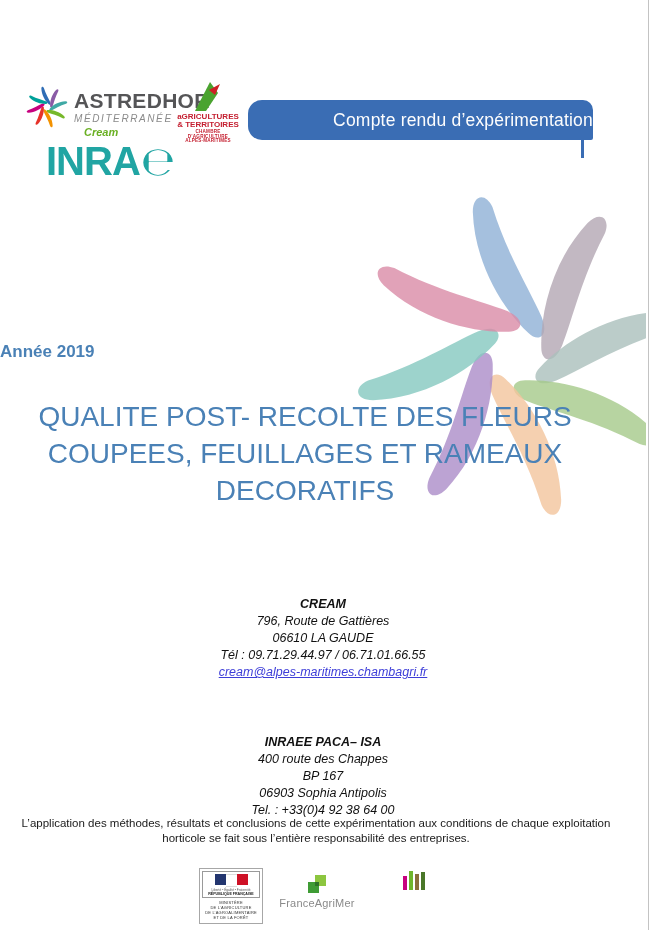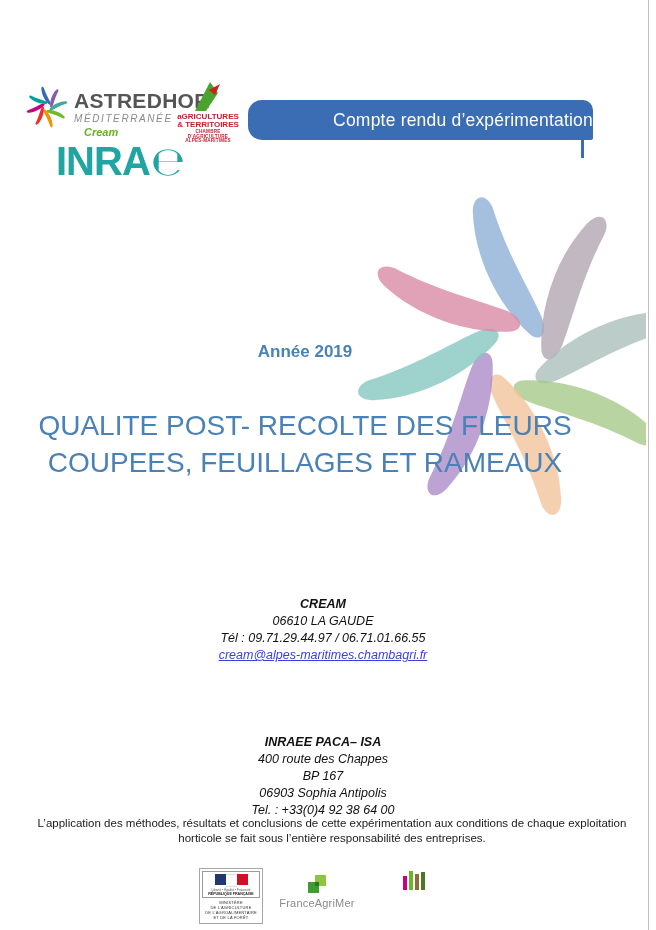--- a/index.html
+++ b/index.html
@@ -19,42 +19,42 @@
   .chambre svg{display:block;margin:0 auto 1px auto;}
   .chambre-l1,.chambre-l2{font-size:8px;font-weight:bold;color:var(--chambre-red,#c41e2f);}
   .chambre-l3,.chambre-l4{font-size:4.6px;font-weight:bold;color:var(--chambre-red,#c41e2f);letter-spacing:.2px;}
 
   .banner{position:absolute;left:240px;top:100px;width:345px;height:40px;
           background:var(--banner-bg,#3a6db4);border-radius:14px 10px 2px 14px;
           display:flex;align-items:center;justify-content:flex-end;z-index:3;margin-left:8px;}
   .banner-label{color:#fdfdfd;font-size:17.5px;letter-spacing:.2px;}
   .banner-tail{position:absolute;left:581px;top:131px;width:3px;height:27px;background:var(--banner-bg,#3a6db4);z-index:3;}
 
-  .inrae{position:absolute;left:56px;top:139px;font-size:40px;font-weight:bold;
+  .inrae{position:absolute;left:46px;top:139px;font-size:40px;font-weight:bold;
          color:var(--inrae-teal,#21a5a3);letter-spacing:-1px;z-index:3;line-height:1.1;}
   .inrae .e-glyph{font-family:"DejaVu Sans",sans-serif;font-weight:600;margin-left:1px;}
 
   
   .watermark-clip{position:absolute;left:0;top:0;width:646px;height:930px;overflow:hidden;z-index:1;}
   .watermark-clip svg{position:absolute;left:337px;top:176px;}
 
   
-  .year{position:absolute;left:0;top:342px;width:610px;text-align:center;
+  .year{position:absolute;left:0;top:342px;width:610px;text-align:left;
         font-size:17px;font-weight:600;color:var(--title-blue,#4a81b6);z-index:2;}
-  .doc-title{position:absolute;left:20px;top:407px;width:570px;text-align:center;
+  .doc-title{position:absolute;left:20px;top:398px;width:570px;text-align:center;
              font-size:28px;line-height:37px;color:var(--title-blue,#4a81b6);z-index:2;}
 
   .contact{position:absolute;left:0;width:646px;text-align:center;font-size:12.5px;
            font-style:italic;line-height:17px;color:#111;z-index:2;}
   .contact-cream{top:596px;}
   .contact-inrae{top:734px;}
   .contact .bold{font-weight:bold;}
   .email-link{color:var(--link-blue,#3d3dd8);text-decoration:underline;cursor:pointer;text-align:right;}
 
-  .disclaimer{position:absolute;left:32px;top:816px;width:600px;text-align:center;
+  .disclaimer{position:absolute;left:16px;top:816px;width:600px;text-align:center;
               font-size:11.5px;line-height:15px;color:#1a1a1a;z-index:2;}
 
   
   .ministry{position:absolute;left:199px;top:868px;width:58px;border:1px solid #a7a7a7;
             background:#fff;padding:2px 2px 3px 2px;text-align:center;z-index:3;}
   .ministry-top{border:1px solid #9a9a9a;padding:2px 2px 1px 2px;}
   .flag{display:flex;justify-content:center;gap:0;}
   .flag span{display:inline-block;width:11px;height:11px;}
   .f-b{background:#23366f;}
   .f-w{background:#fff;border-top:1px solid #ddd;border-bottom:1px solid #ddd;}
@@ -127,24 +127,26 @@
     <span class="banner-label">Compte rendu d’expérimentation</span>
   </div>
   <div class="banner-tail"></div>
 
   <div class="inrae"><span>INRA</span><span class="e-glyph">℮</span></div>
 
   <div class="year">Année 2019</div>
   <div class="doc-title">
     <div>QUALITE POST- RECOLTE DES FLEURS</div>
     <div>COUPEES, FEUILLAGES ET RAMEAUX</div>
+    <div>DECORATIFS</div>
   </div>
 
   <div class="contact contact-cream">
     <div class="bold">CREAM</div>
+    <div>796, Route de Gattières</div>
     <div>06610 LA GAUDE</div>
     <div>Tél : 09.71.29.44.97 / 06.71.01.66.55</div>
     <div><a class="email-link">cream@alpes-maritimes.chambagri.fr</a></div>
   </div>
 
   <div class="contact contact-inrae">
     <div class="bold">INRAEE PACA– ISA</div>
     <div>400 route des Chappes</div>
     <div>BP 167</div>
     <div>06903 Sophia Antipolis</div>

